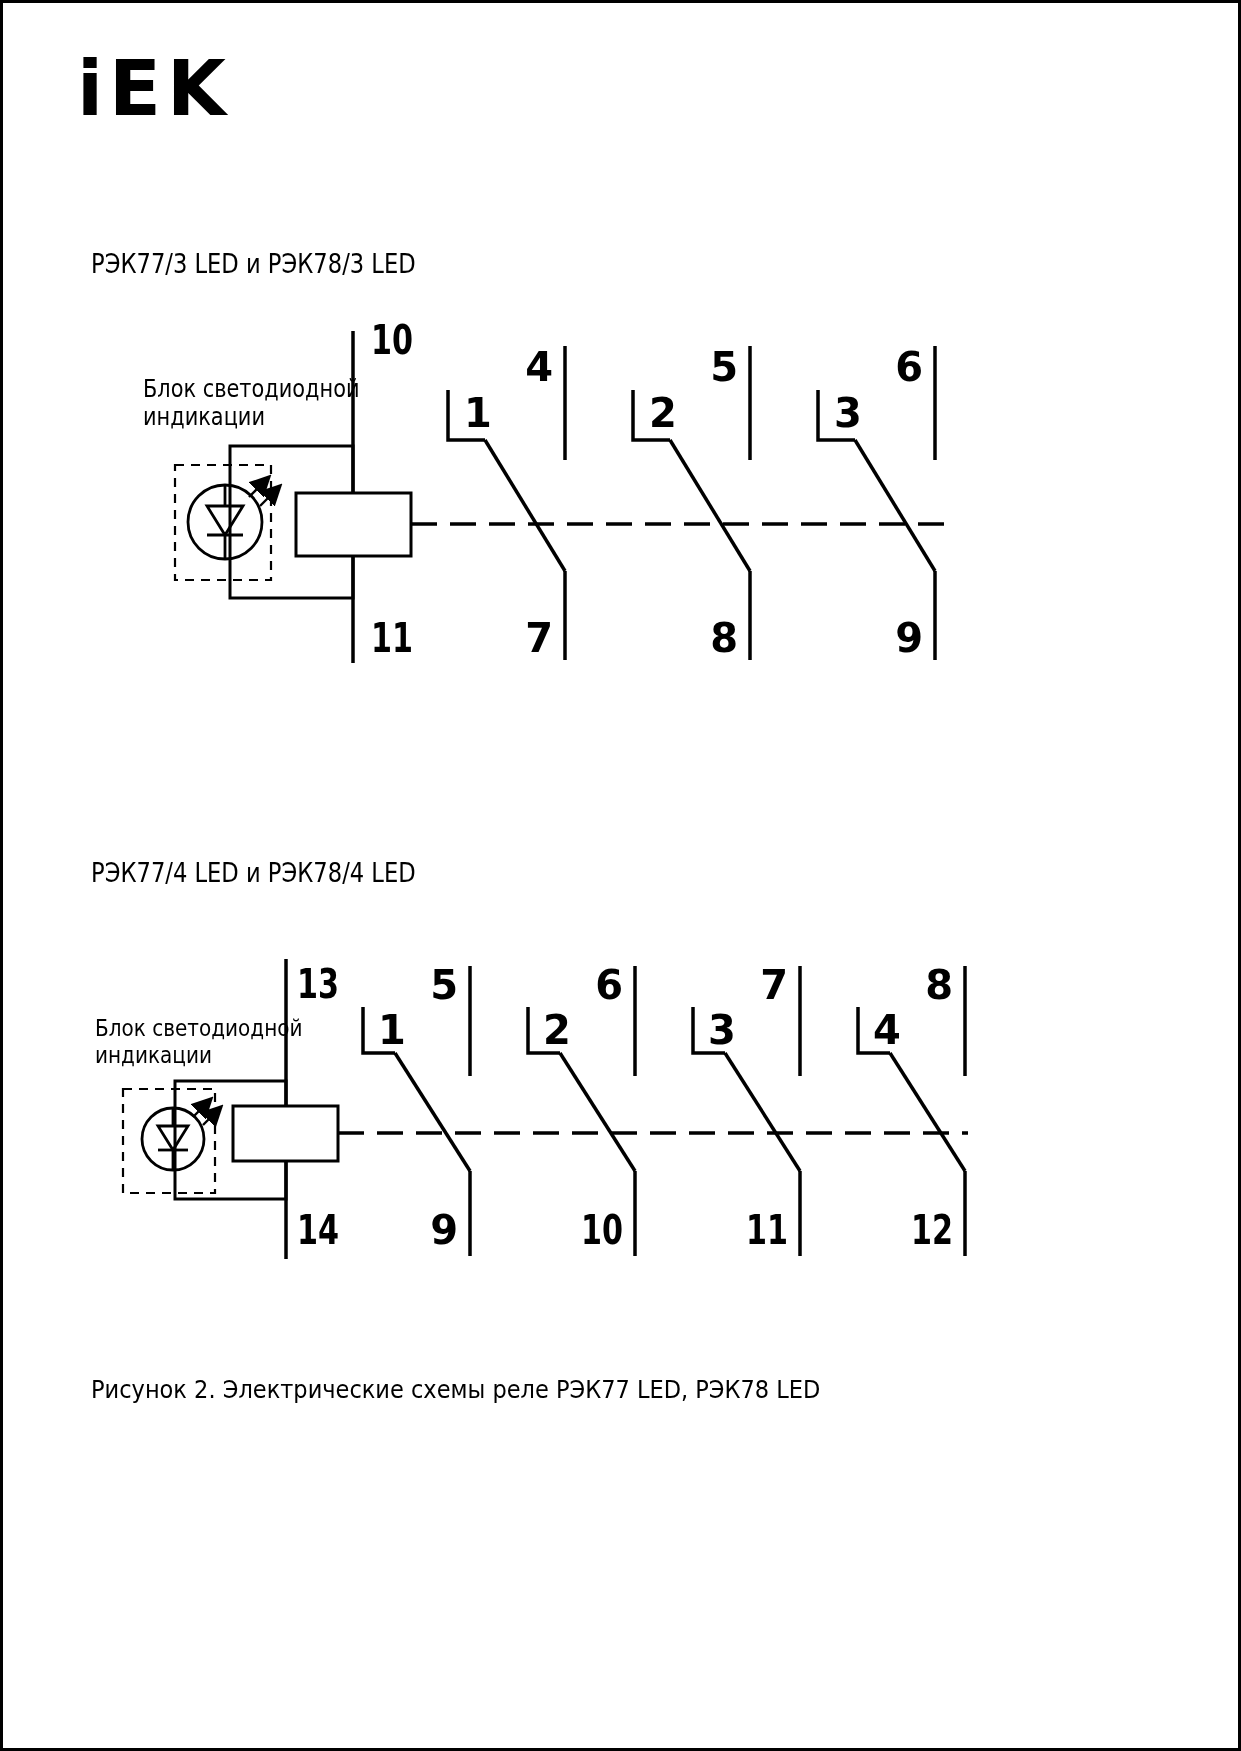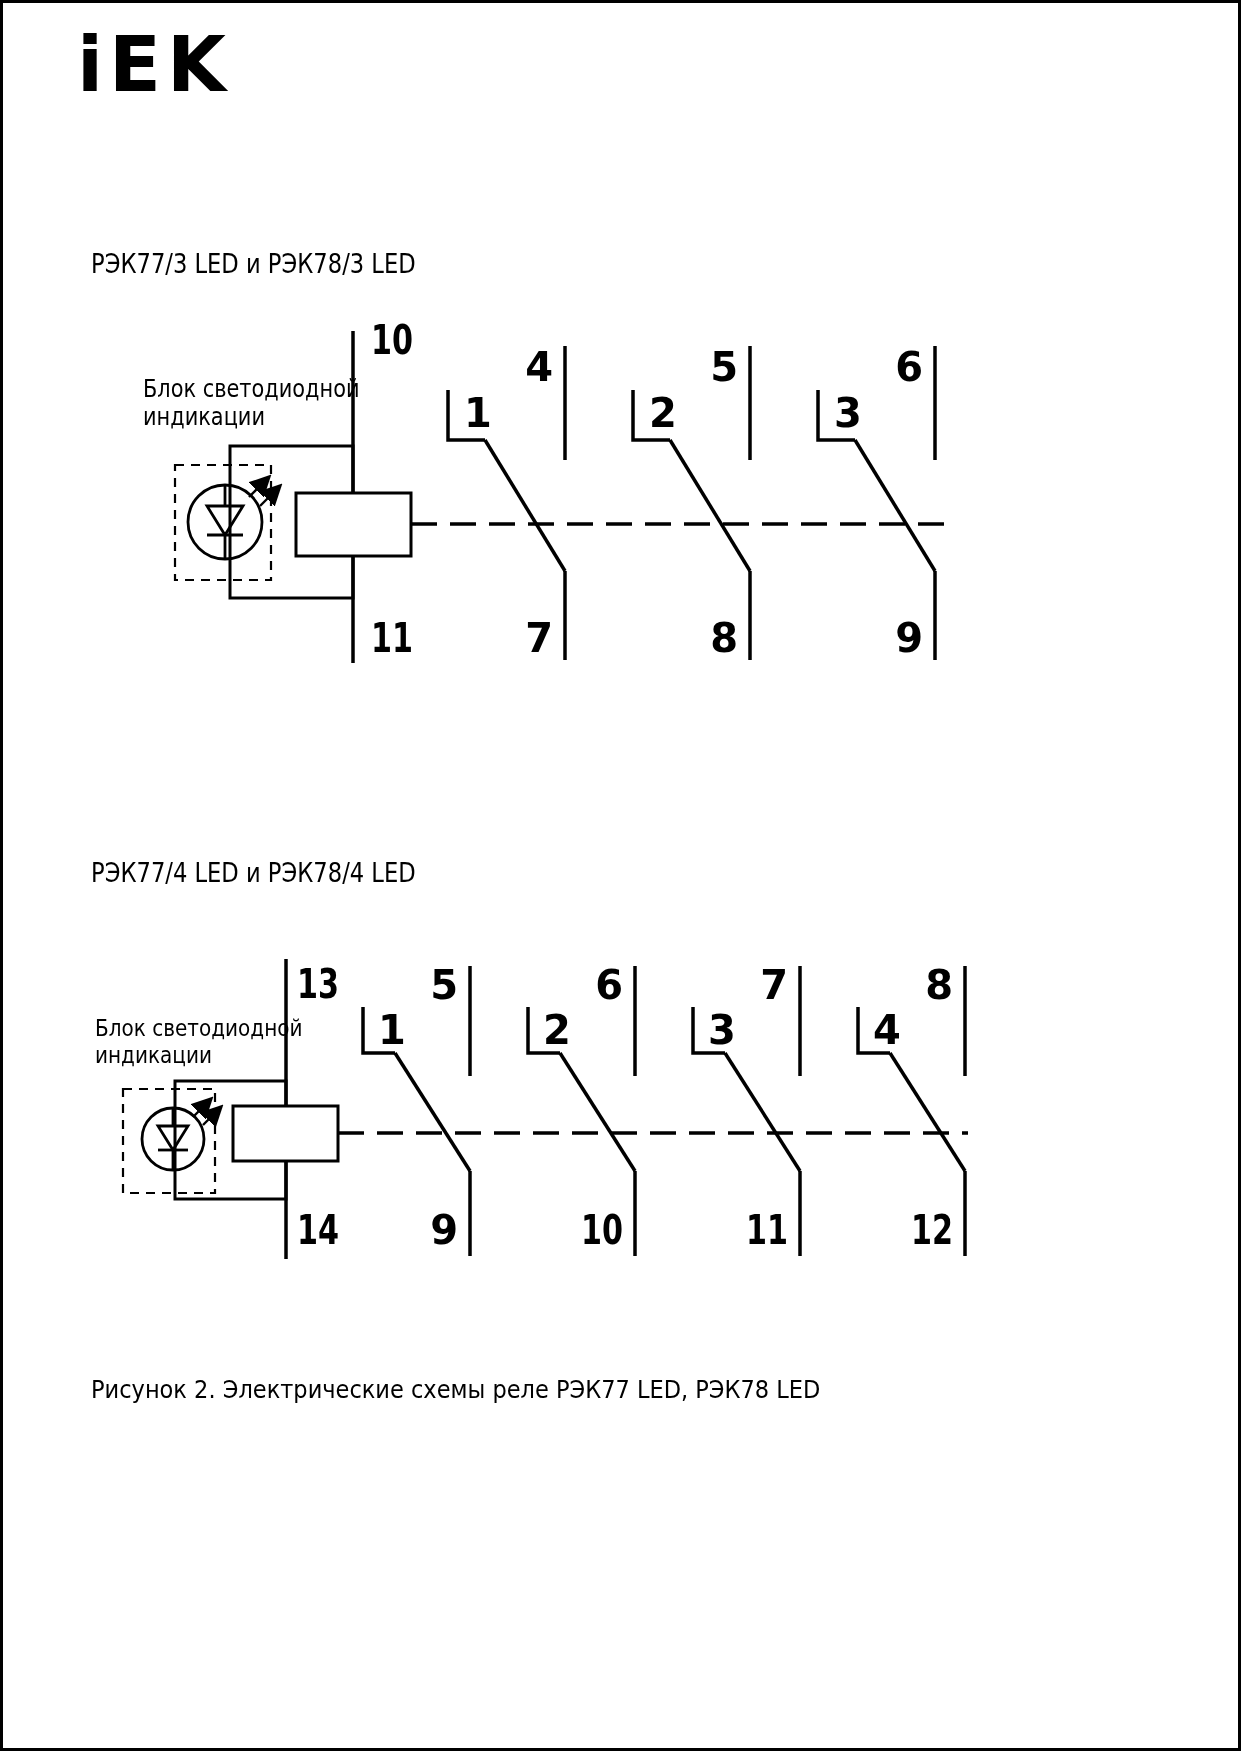--- a/index.html
+++ b/index.html
@@ -7,21 +7,21 @@
   .page {
     position:relative;
     width:1241px; height:1751px;
     background:#ffffff;
     border:3px solid #000;
     font-family:"DejaVu Sans", sans-serif;
     color:#000;
     overflow:hidden;
   }
   .logo {
-    position:absolute; left:74px; top:24px;
+    position:absolute; left:74px; top:48px;
     font-size:76px; font-weight:bold; letter-spacing:6px; line-height:1;text-align:center;
   }
   .sch-title {
     position:absolute; font-size:26px; white-space:nowrap;
     transform:scaleX(.87); transform-origin:0 0;
   }
   .title-1 { left:88px; top:246px; }
   .title-2 { left:88px; top:855px; }
   .led-label {
     position:absolute; font-size:24px; line-height:1.18;

